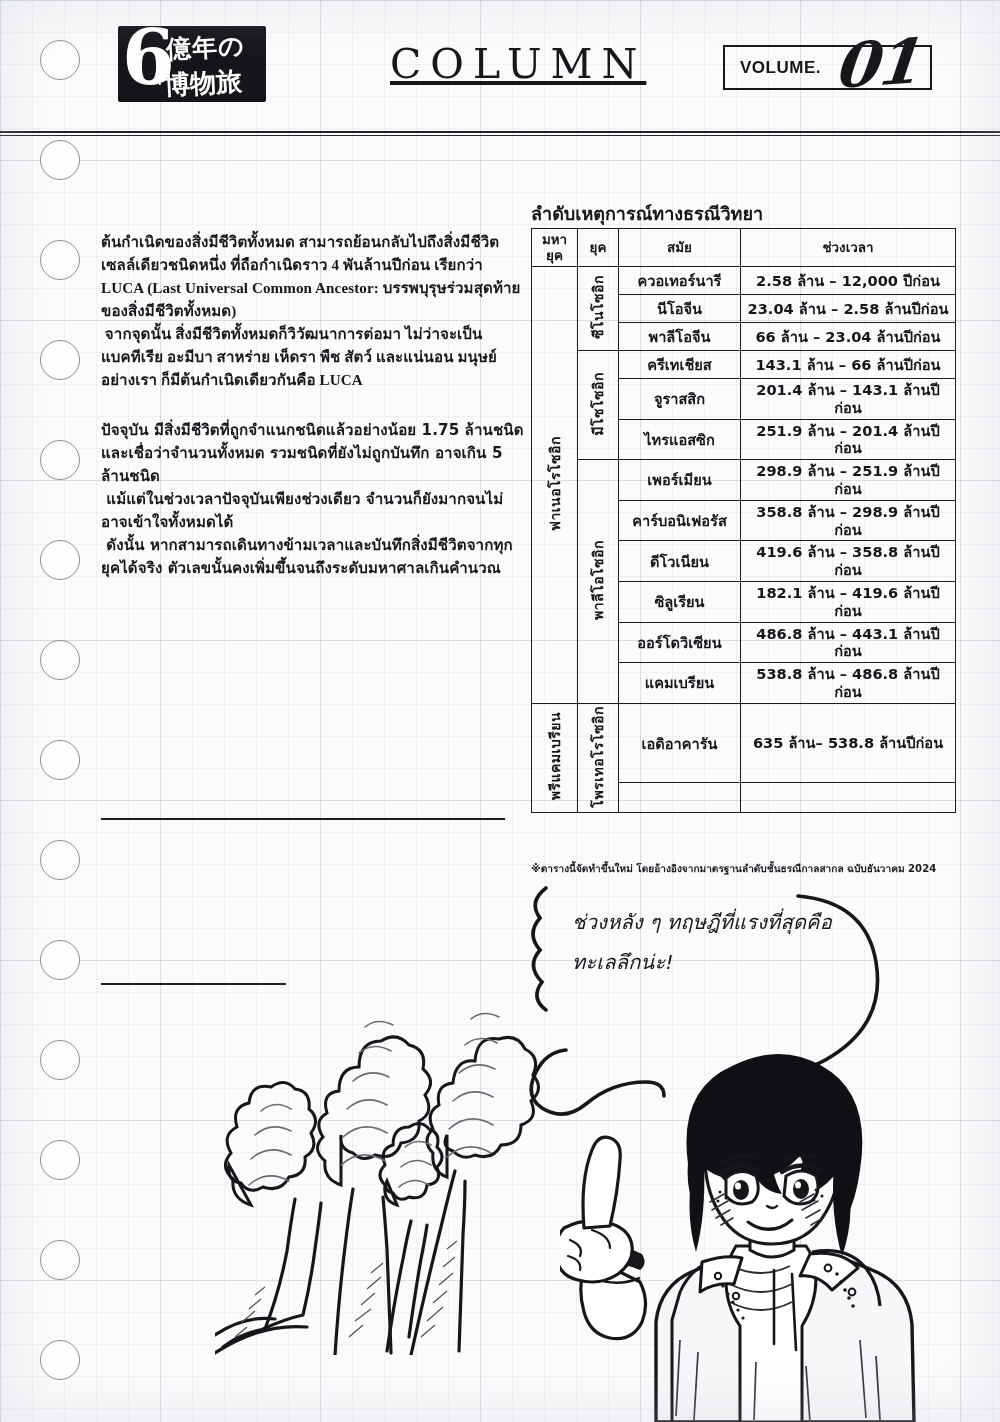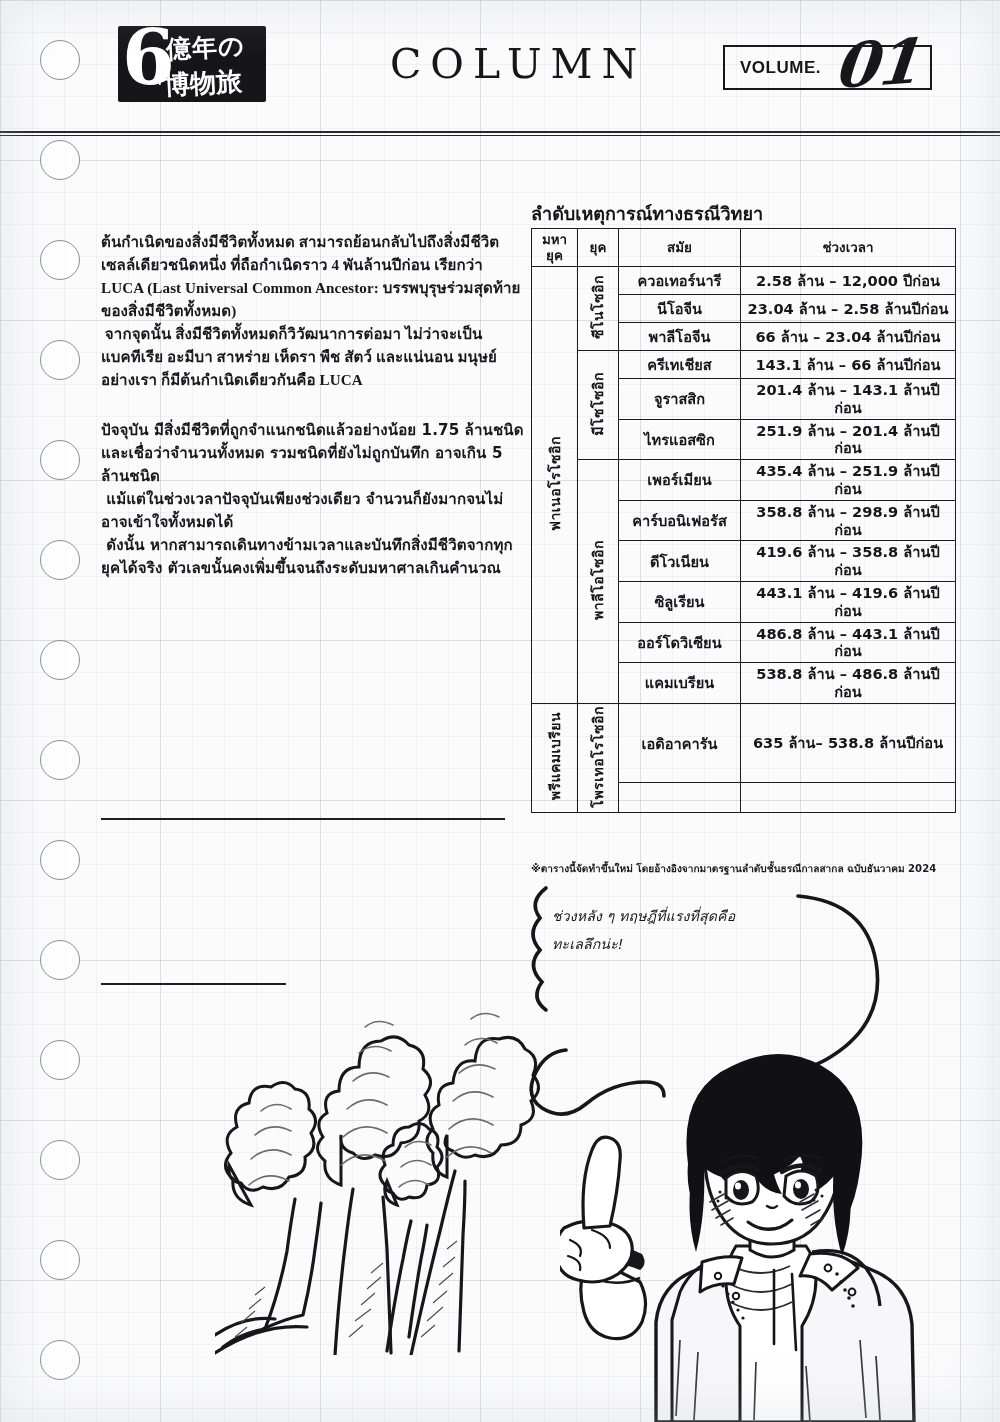--- a/index.html
+++ b/index.html
@@ -72,21 +72,21 @@
     color:#fff;
     transform: rotate(-3deg);
   }
   .logo .plus{
     position:absolute; left:36px; top:46px; font-size:14px; font-weight:700; color:#fff;
   }
 
   .column-title{
     position:absolute; left:390px; top:40px;
     font-family:"DejaVu Serif","Liberation Serif",serif;
-    font-size:41px; letter-spacing:9px; color:#17171b; font-weight:400;
+    font-size:41px; letter-spacing:9px; color:#17171b; font-weight:400;text-decoration:underline;
   }
 
   .volume-box{
     position:absolute; left:723px; top:45px;
     width:209px; height:45px;
     border:2.5px solid #17171b;
     background:transparent;
   }
   .volume-label{
     position:absolute; left:740px; top:58px;
@@ -178,24 +178,24 @@
   .blank-row td{ height:30px; }
 
   .table-footnote{
     position:absolute; left:531px; top:862px; width:430px;
     font-family:"DejaVu Sans","Liberation Sans",sans-serif;
     font-weight:700; font-size:10.1px; color:#1b1b20; line-height:1.3;
   }
 
   
   #bubble-text{
-    position:absolute; left:552px; top:902px; width:330px;
+    position:absolute; left:572px; top:902px; width:330px;
     font-family:"DejaVu Sans","Liberation Sans",sans-serif;
     font-style:italic; font-weight:400;
-    font-size:14px; line-height:2.0; color:#16161b;
+    font-size:20px; line-height:2.0; color:#16161b;
     letter-spacing:.2px;
   }
   #bubble-svg{ position:absolute; left:498px; top:880px; }
 
   
   #vent-svg{ position:absolute; left:215px; top:885px; }
   #char-svg{ position:absolute; left:560px; top:1040px; }
 </style>
 </head>
 <body>
@@ -304,39 +304,39 @@
         <tr>
           <td>ไทรแอสซิก</td>
           <td>
             <span class="rng">251.9 ล้าน – 201.4 ล้านปีก่อน</span>
           </td>
         </tr>
         <tr>
           <td rowspan="6"><span class="vtext">พาลีโอโซอิก</span></td>
           <td>เพอร์เมียน</td>
           <td>
-            <span class="rng">435.4 ล้าน – 251.9 ล้านปีก่อน</span>
+            <span class="rng">298.9 ล้าน – 251.9 ล้านปีก่อน</span>
           </td>
         </tr>
         <tr>
           <td>คาร์บอนิเฟอรัส</td>
           <td>
             <span class="rng">358.8 ล้าน – 298.9 ล้านปีก่อน</span>
           </td>
         </tr>
         <tr>
           <td>ดีโวเนียน</td>
           <td>
             <span class="rng">419.6 ล้าน – 358.8 ล้านปีก่อน</span>
           </td>
         </tr>
         <tr>
           <td>ซิลูเรียน</td>
           <td>
-            <span class="rng">443.1 ล้าน – 419.6 ล้านปีก่อน</span>
+            <span class="rng">182.1 ล้าน – 419.6 ล้านปีก่อน</span>
           </td>
         </tr>
         <tr>
           <td>ออร์โดวิเซียน</td>
           <td>
             <span class="rng">486.8 ล้าน – 443.1 ล้านปีก่อน</span>
           </td>
         </tr>
         <tr>
           <td>แคมเบรียน</td>

